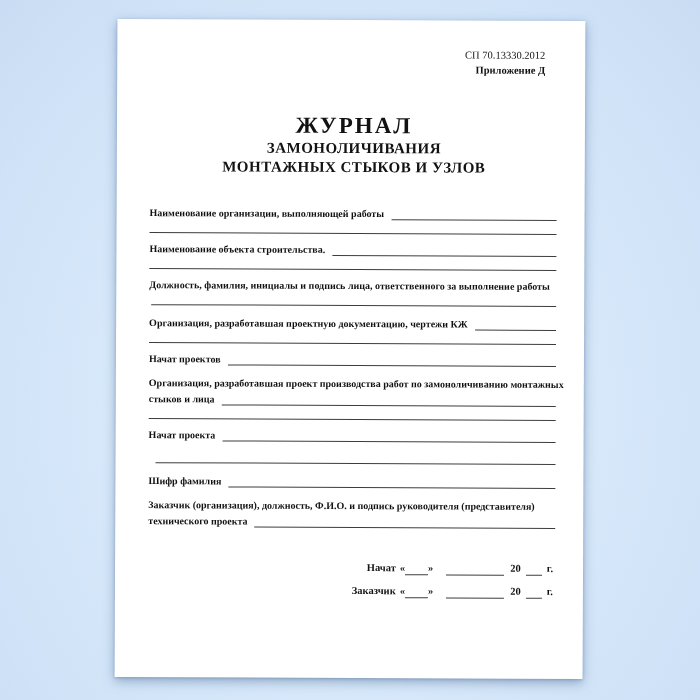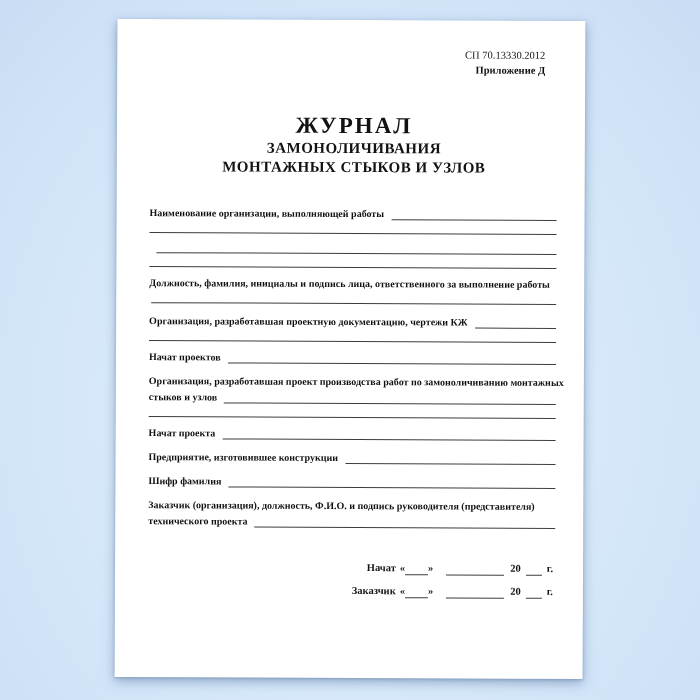--- a/index.html
+++ b/index.html
@@ -114,20 +114,21 @@
       <div class="field">
         <div class="frow">
           <span class="flabel">Наименование организации, выполняющей работы</span>
           <span class="blank"></span>
         </div>
         <div class="fullline"></div>
       </div>
 
       <div class="field">
         <div class="frow">
+          <span class="flabel">Наименование объекта строительства.</span>
           <span class="blank"></span>
         </div>
         <div class="fullline"></div>
       </div>
 
       <div class="field">
         <div class="frow">
           <span class="flabel">Должность, фамилия, инициалы и подпись лица, ответственного за выполнение работы</span>
         </div>
         <div class="frow">
@@ -148,36 +149,35 @@
           <span class="flabel">Начат проектов</span>
           <span class="blank"></span>
         </div>
       </div>
 
       <div class="field">
         <div class="frow">
           <span class="flabel">Организация, разработавшая проект производства работ по замоноличиванию монтажных</span>
         </div>
         <div class="frow">
-          <span class="flabel">стыков и узлов</span>
+          <span class="flabel">стыков и лица</span>
           <span class="blank"></span>
         </div>
         <div class="fullline"></div>
       </div>
 
       <div class="field">
         <div class="frow">
           <span class="flabel">Начат проекта</span>
           <span class="blank"></span>
         </div>
       </div>
 
       <div class="field">
         <div class="frow">
-          <span class="flabel">Предприятие, изготовившее конструкции</span>
           <span class="blank"></span>
         </div>
       </div>
 
       <div class="field">
         <div class="frow">
           <span class="flabel">Шифр фамилия</span>
           <span class="blank"></span>
         </div>
       </div>

